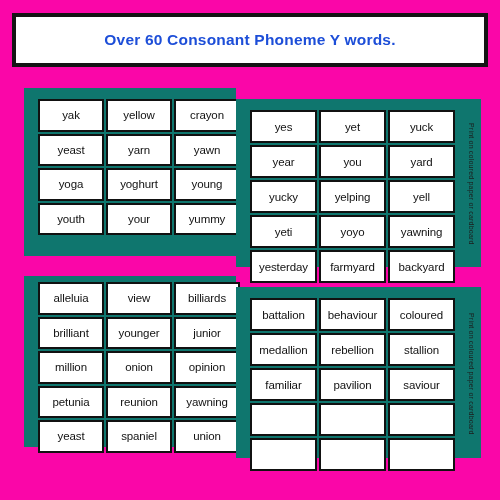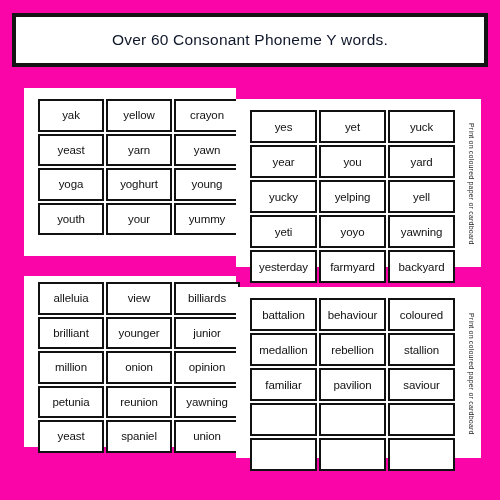--- a/index.html
+++ b/index.html
@@ -24,32 +24,32 @@
     height: 54px;
     background: #ffffff;
     border: 4px solid #141414;
     box-sizing: border-box;
     display: flex;
     flex-direction: column;
     align-items: center;
     justify-content: center;
   }
   .header-line {
-    color: #0f172a;
+    color: #1d4ed8;
     font-size: 15.5px;
     line-height: 20px;
     letter-spacing: 0.2px;
     white-space: nowrap;
-    font-weight: 400;
+    font-weight: 700;
   }
 
   
   .sheet {
     position: absolute;
-    background: #ffffff;
+    background: #0f766e;
   }
   #sheet-top-left   { left: 24px;  top: 88px;  width: 212px; height: 168px; }
   #sheet-top-right  { left: 236px; top: 99px;  width: 245px; height: 168px; }
   #sheet-bottom-left{ left: 24px;  top: 276px; width: 212px; height: 171px; }
   #sheet-bottom-right{left: 236px; top: 287px; width: 245px; height: 171px; }
 
   
   .word-table {
     position: absolute;
     border-collapse: separate;

